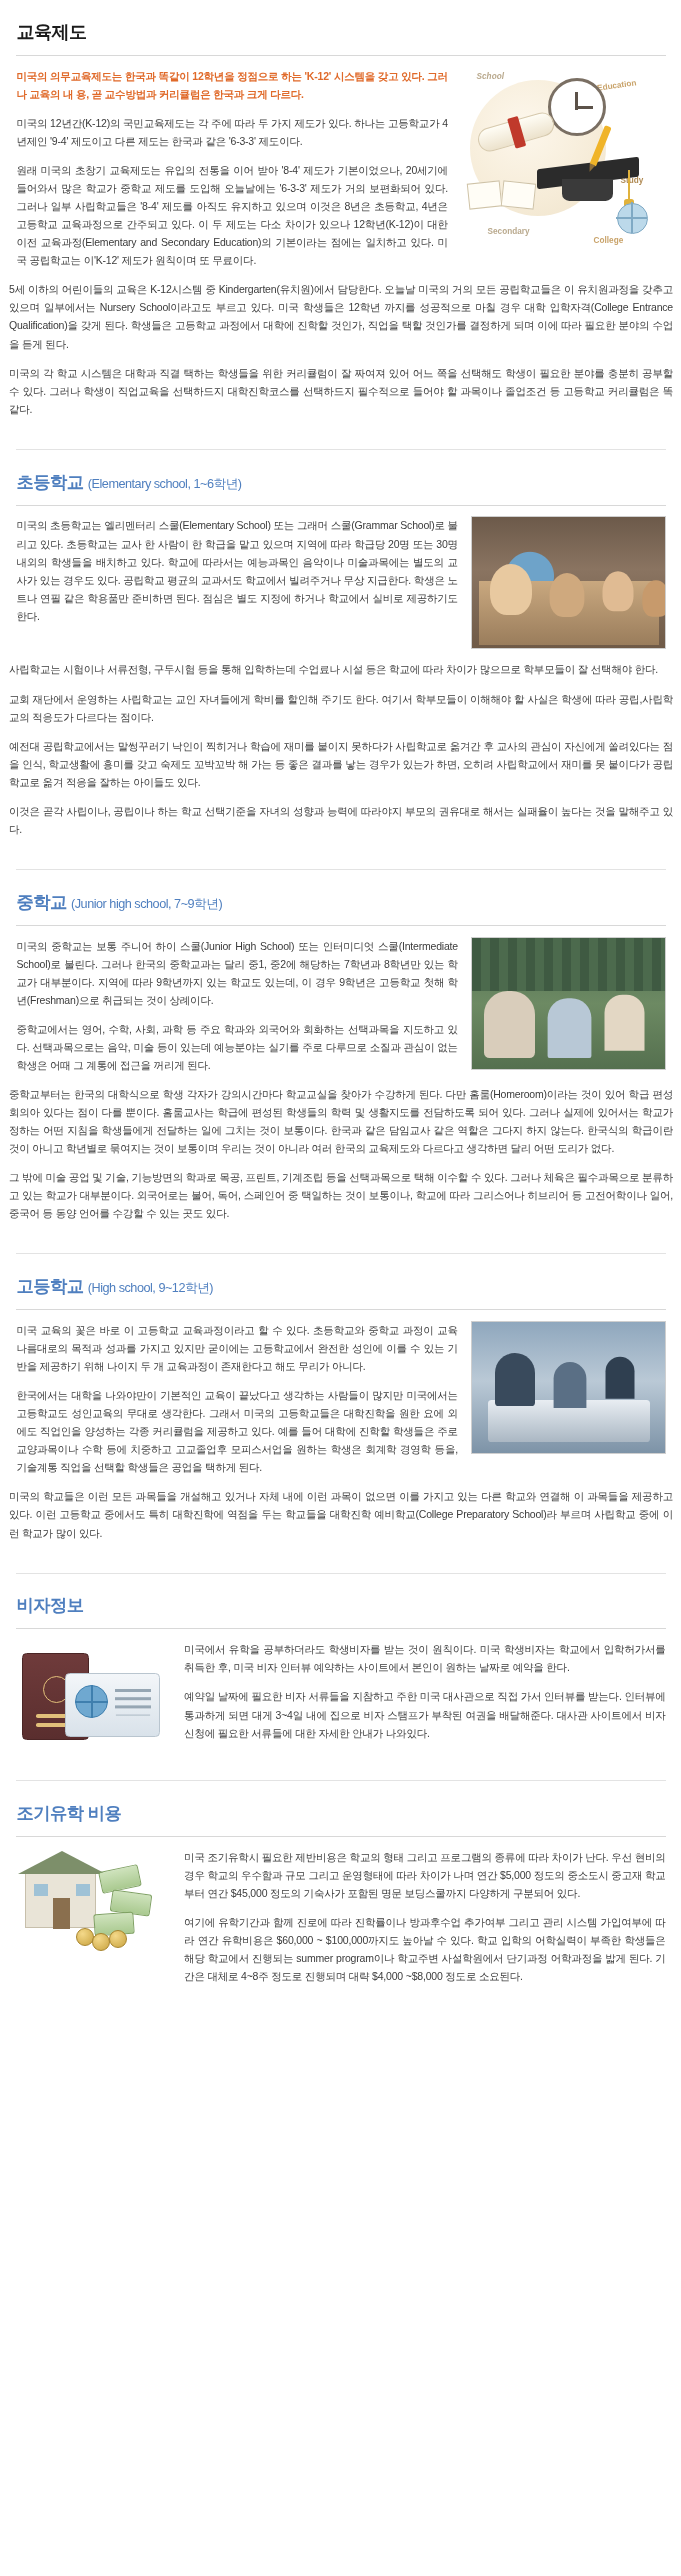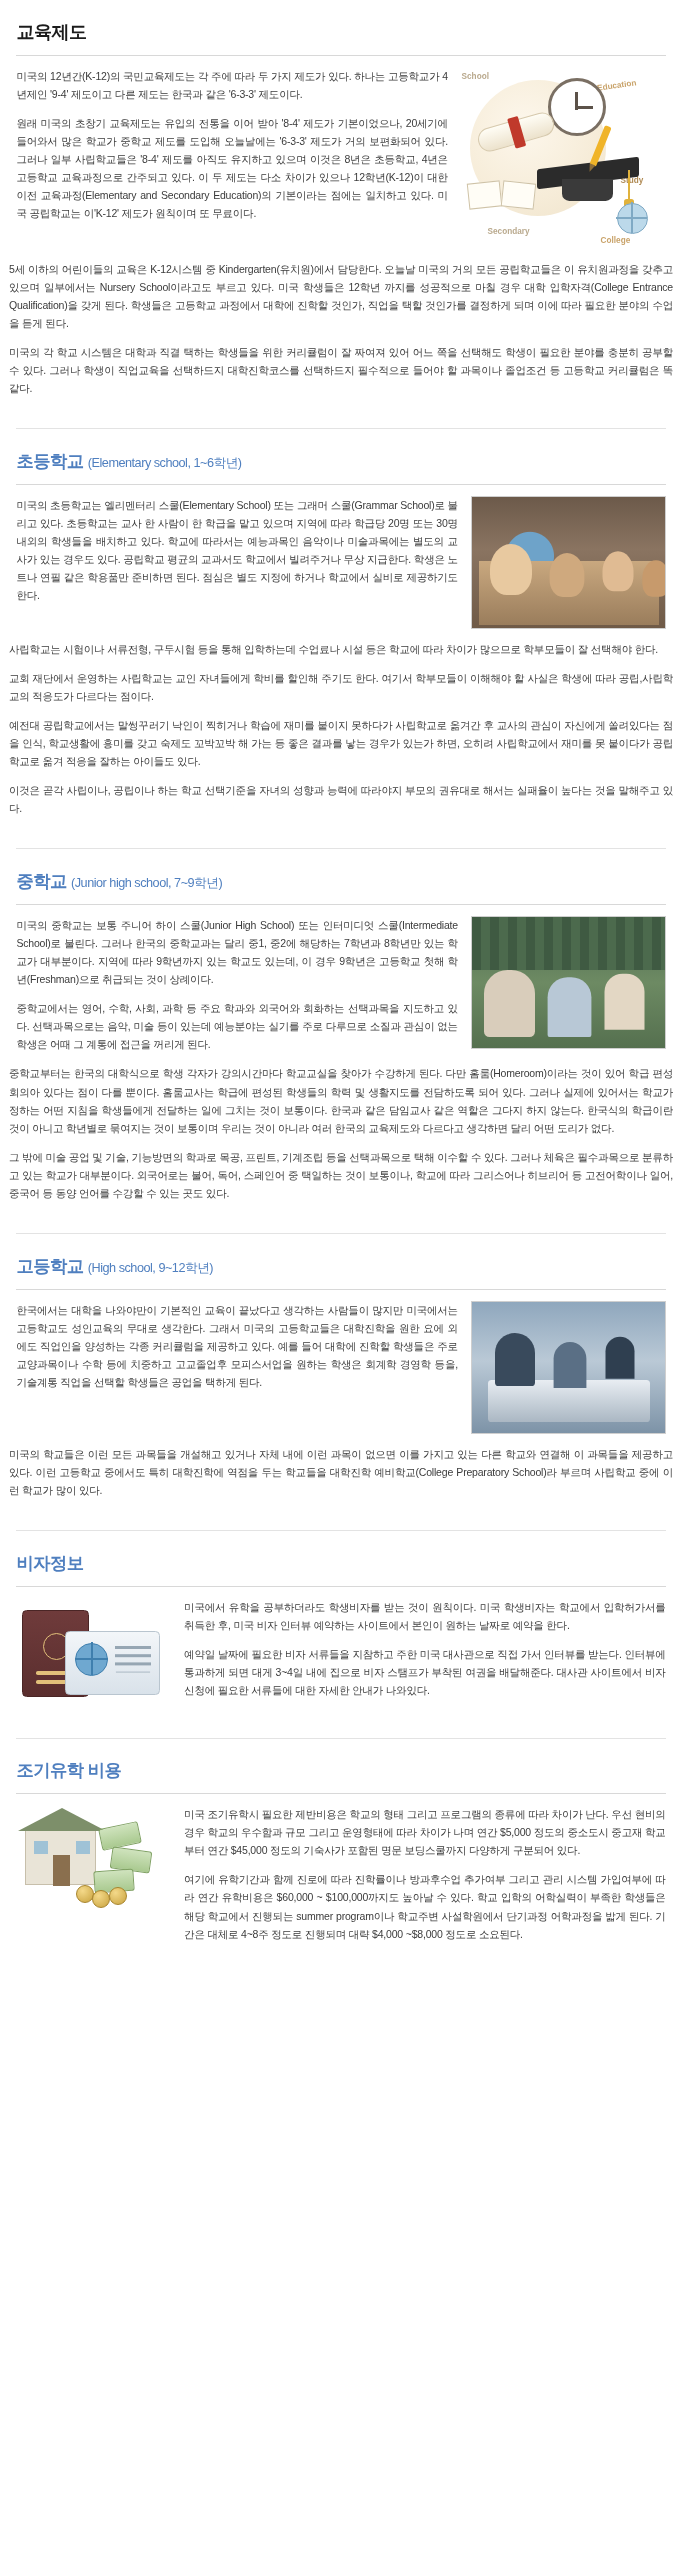--- a/index.html
+++ b/index.html
@@ -72,24 +72,24 @@
     position: absolute; left: 9px; top: 12.7px;
     width: 136px; height: 136px;
     border-radius: 50%;
     background: radial-gradient(circle at 40% 35%, #fdf7ec 0%, #f6ecd8 60%, #efe3cb 100%);
   }
   .art-edu .word {
     position: absolute;
     font-size: 8.2px; color: #c9a36a; font-weight: bold;
   }
   .art-edu .w1 { left: 136px; top: 14.5px; transform: rotate(-8deg); }
-  .art-edu .w2 { left: 1px;  top: 5.5px;  color: #b9a98d; }
+  .art-edu .w2 { left: 16px;  top: 5.5px;  color: #b9a98d; font-style: italic; }
   .art-edu .w3 { left: 160px; top: 109px; color: #b08a53; }
   .art-edu .w4 { left: 27px; top: 160px; color: #b9a98d; }
-  .art-edu .w5 { left: 116px; top: 169px; color: #c9a36a; padding-left: 24px; }
+  .art-edu .w5 { left: 109px; top: 169px; color: #c9a36a; padding-left: 24px; }
 
   .art-edu .clock {
     position: absolute; left: 87px; top: 11px;
     width: 58px; height: 58px; border-radius: 50%;
     border: 3.6px solid #7a6f63; background: #fff;
   }
   .art-edu .clock:before, .art-edu .clock:after {
     content: ""; position: absolute; background: #5c5249;
   }
   .art-edu .clock:before { left: 24.6px; top: 11px; width: 2.7px; height: 18px; }
@@ -316,20 +316,21 @@
 
 <div class="page">
 
   <div class="sec-head top">
     <span class="title">교육제도</span>
   </div>
   <div class="rule"></div>
 
   <div class="two-col">
     <div class="col-text body-text">
+      <p class="lead">미국의 의무교육제도는 한국과 똑같이 12학년을 정점으로 하는 'K-12' 시스템을 갖고 있다. 그러나 교육의 내 용, 곧 교수방법과 커리큘럼은 한국과 크게 다르다.</p>
       <p>미국의 12년간(K-12)의 국민교육제도는 각 주에 따라 두 가지 제도가 있다. 하나는 고등학교가 4년제인 '9-4' 제도이고 다른 제도는 한국과 같은 '6-3-3' 제도이다.</p>
       <p>원래 미국의 초창기 교육제도는 유입의 전통을 이어 받아 '8-4' 제도가 기본이었으나, 20세기에 들어와서 많은 학교가 중학교 제도를 도입해 오늘날에는 '6-3-3' 제도가 거의 보편화되어 있다. 그러나 일부 사립학교들은 '8-4' 제도를 아직도 유지하고 있으며 이것은 8년은 초등학교, 4년은 고등학교 교육과정으로 간주되고 있다. 이 두 제도는 다소 차이가 있으나 12학년(K-12)이 대한 이전 교육과정(Elementary and Secondary Education)의 기본이라는 점에는 일치하고 있다. 미국 공립학교는 이'K-12' 제도가 원칙이며 또 무료이다.</p>
     </div>
     <div class="col-art">
       <div class="art-edu">
         <div class="ring"></div>
         <span class="word w1">Education</span>
         <span class="word w2">School</span>
         <span class="word w3">Study</span>
         <span class="word w4">Secondary</span>
@@ -420,20 +421,21 @@
 
   <div class="sec-head">
     <span class="title"><span>고등학교</span>
       <span class="sub">(High school, 9~12학년)</span>
     </span>
   </div>
   <div class="rule"></div>
 
   <div class="two-col">
     <div class="col-text body-text">
+      <p>미국 교육의 꽃은 바로 이 고등학교 교육과정이라고 할 수 있다. 초등학교와 중학교 과정이 교육 나름대로의 목적과 성과를 가지고 있지만 굳이에는 고등학교에서 완전한 성인에 이를 수 있는 기반을 제공하기 위해 나이지 두 개 교육과정이 존재한다고 해도 무리가 아니다.</p>
       <p>한국에서는 대학을 나와야만이 기본적인 교육이 끝났다고 생각하는 사람들이 많지만 미국에서는 고등학교도 성인교육의 무대로 생각한다. 그래서 미국의 고등학교들은 대학진학을 원한 요에 외에도 직업인을 양성하는 각종 커리큘럼을 제공하고 있다. 예를 들어 대학에 진학할 학생들은 주로 교양과목이나 수학 등에 치중하고 고교졸업후 모피스서업을 원하는 학생은 회계학 경영학 등을, 기술계통 직업을 선택할 학생들은 공업을 택하게 된다.</p>
     </div>
     <div class="col-art">
       <div class="photo photo-hs"></div>
     </div>
   </div>
 
   <div class="spacer-12"></div>
 
   <div class="block body-text">

